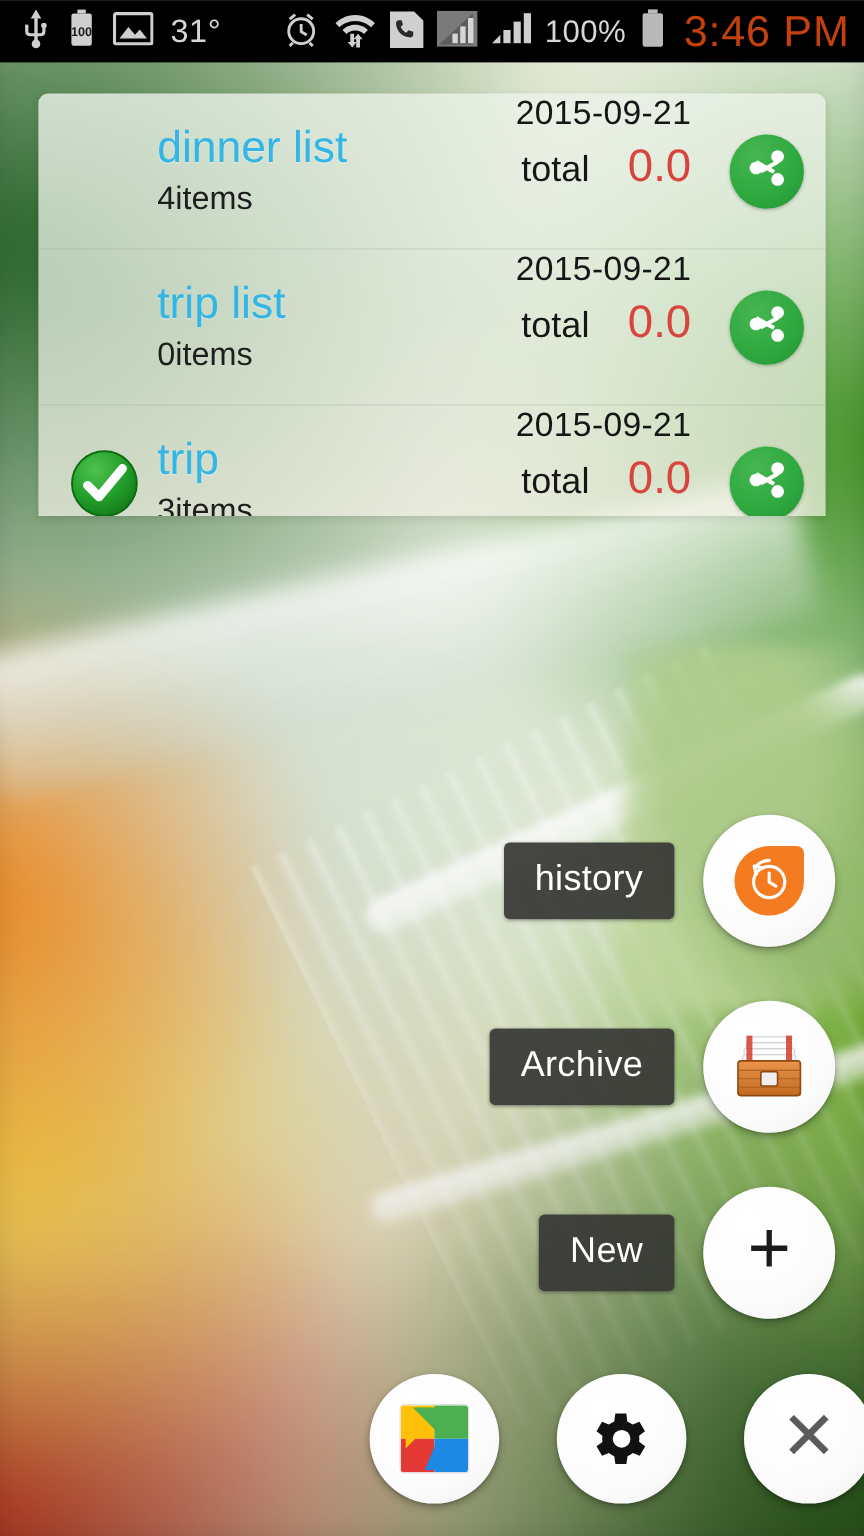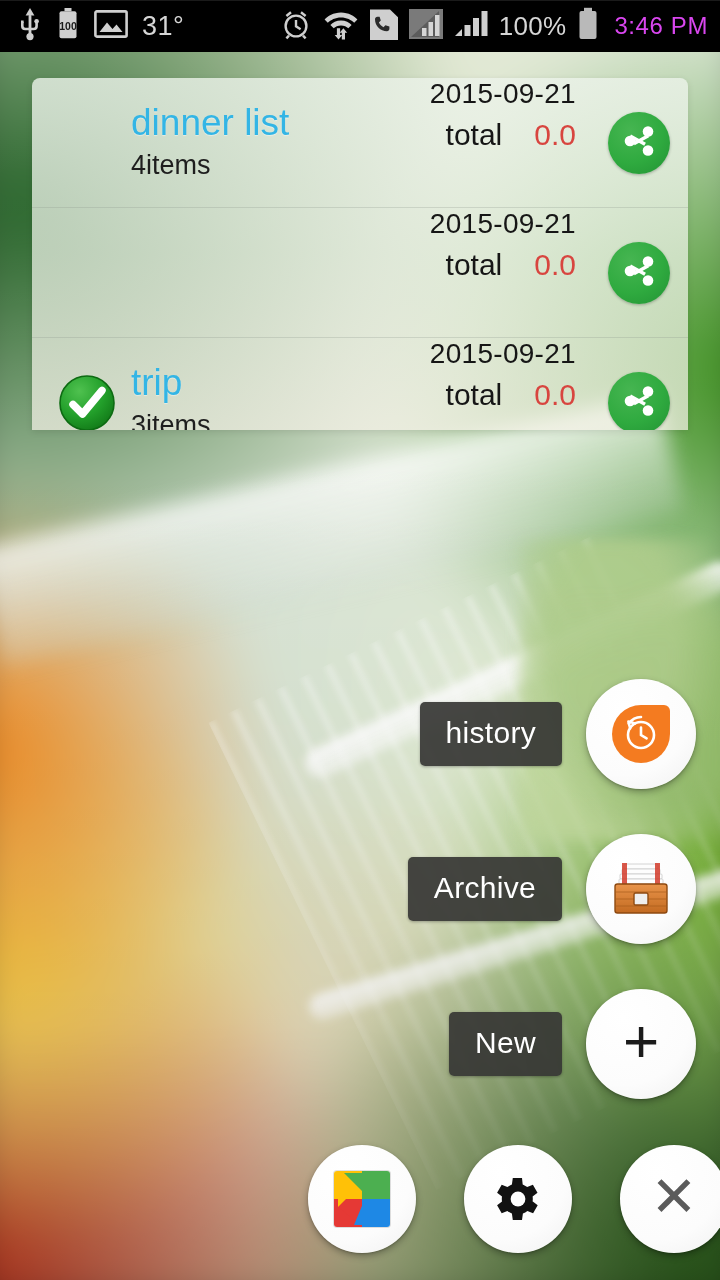--- a/index.html
+++ b/index.html
@@ -71,21 +71,21 @@
   #statusbar{
     position:absolute; left:0; top:0; width:720px; height:52px;
     background:#000; display:flex; align-items:center; z-index:40;
     box-shadow:0 1px 0 rgba(255,255,255,.10) inset;
   }
   .sb-left{ display:flex; align-items:center; gap:14px; padding-left:18px; flex:1; }
   .sb-right{ display:flex; align-items:center; gap:11px; padding-right:12px; }
   .sb-ico{ display:block; }
   .sb-temp{ color:#d6d6d6; font-size:27px; letter-spacing:.5px; font-weight:400; }
   .sb-pct{ color:#d6d6d6; font-size:26px; letter-spacing:.3px; }
-  .sb-time{ color:#d946ef; font-size:24px; letter-spacing:.6px; padding-left:4px; }
+  .sb-time{ color:#c2410c; font-size:36px; letter-spacing:.6px; padding-left:4px; }
 
   
   #list-card{
     position:absolute; left:32px; top:78px; width:656px; height:352px;
     background:linear-gradient(180deg, rgba(236,243,234,.80) 0%, rgba(238,243,232,.72) 50%, rgba(247,243,233,.70) 100%);
     border-radius:8px 8px 0 0; z-index:20; overflow:hidden;
     box-shadow:0 2px 7px rgba(0,0,0,.10);
   }
   .row{
     position:relative; height:130px; width:100%;
@@ -101,21 +101,21 @@
   .row-title{ color:#33b5e5; font-size:37px; line-height:1.05; font-weight:400;
     text-shadow:0 1px 1px rgba(255,255,255,.45); }
   .row-sub{ color:#1e1e1e; font-size:27px; margin-top:8px; font-weight:400; }
   .row-right{
     position:absolute; right:112px; top:0; height:100%;
     display:flex; flex-direction:column; justify-content:flex-start; align-items:flex-end;
   }
   .row-date{ color:#161616; font-size:28px; margin-bottom:8px; letter-spacing:.3px;}
   .row-total{ display:flex; align-items:baseline; gap:32px; }
   .row-total .lbl{ color:#161616; font-size:30px; }
-  .row-total .val{ color:#d8453f; font-size:30px; }
+  .row-total .val{ color:#d8453f; font-size:38px; }
   .share-btn{
     position:absolute; right:18px; top:50%; transform:translateY(-50%);
     width:62px; height:62px; border-radius:50%;
     background:radial-gradient(circle at 36% 30%, #46b551 0%, #2faa3f 55%, #229234 100%);
     box-shadow:0 1px 3px rgba(0,0,0,.28);
     display:flex; align-items:center; justify-content:center;
   }
 
   
   #fab-menu{ position:absolute; inset:0; z-index:30;margin-left:40px; }
@@ -297,20 +297,24 @@
                 <circle cx="8" cy="17" r="5.3"></circle>
             <rect x="9" y="10.6" width="17" height="3.4" transform="rotate(29 9 10.6)"></rect>
             <rect x="11" y="18.3" width="16.5" height="3.4" transform="rotate(-29 11 18.3)"></rect>
           </g>
             </svg>
         </span>
       </div>
     </div>
 
     <div class="row">
+      <div class="row-text">
+        <div class="row-title">trip list</div>
+        <div class="row-sub">0items</div>
+      </div>
       <div class="row-right">
         <div class="row-date">2015-09-21</div>
         <div class="row-total">
           <span class="lbl">total</span>
           <span class="val">0.0</span>
         </div>
       </div>
       <div class="share-btn">
         <span>
           <svg width="34" height="34" viewBox="0 0 34 34">

